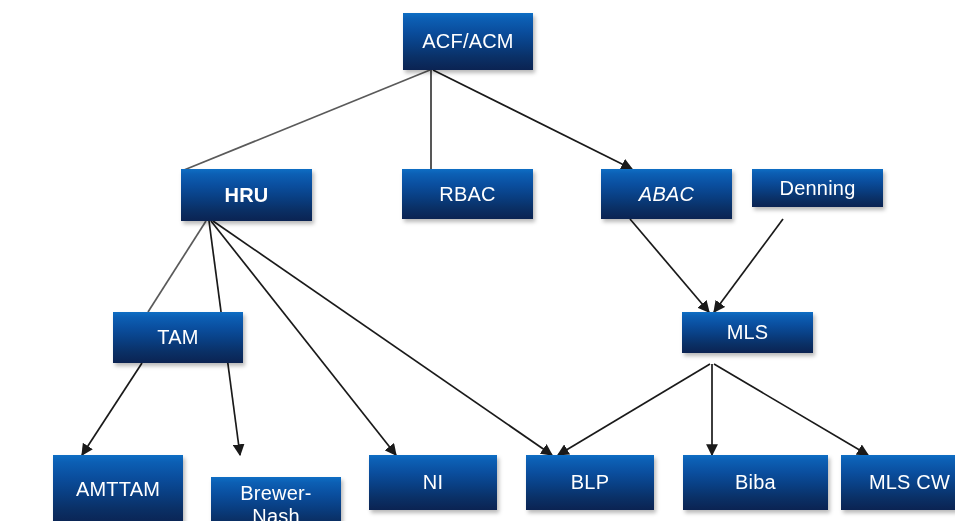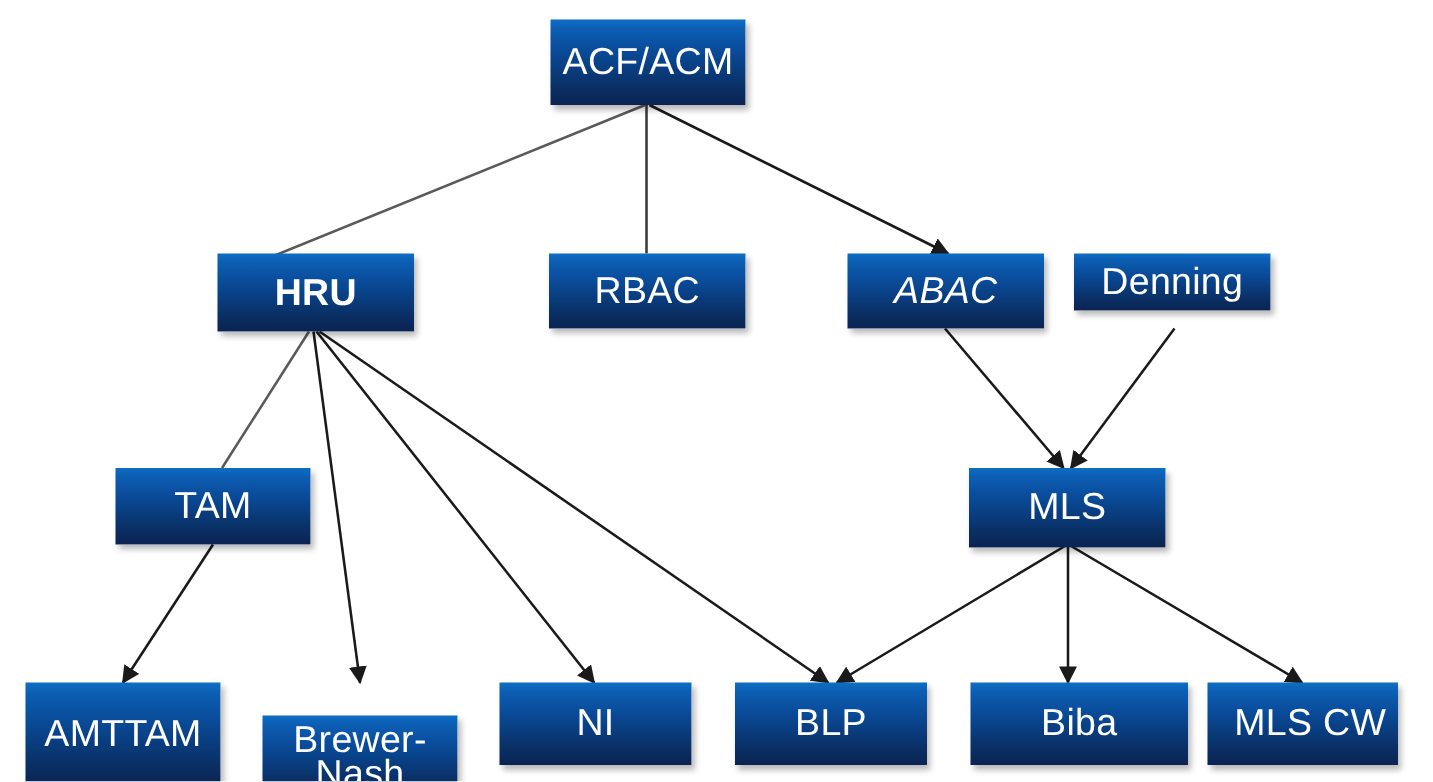--- a/index.html
+++ b/index.html
@@ -27,34 +27,35 @@
   }
   .node {
     position: absolute;
     box-sizing: border-box;
     display: flex;
     align-items: center;
     justify-content: center;
     text-align: center;
     color: #ffffff;
     font-family: "Liberation Sans", sans-serif;
-    font-size: 25px;
+    font-size: 20px;
     line-height: 23px;
     letter-spacing: 0.2px;
     background: linear-gradient(to bottom,
         #0e6ec4 0%,
         #0c5fb4 10%,
         #0a4e9e 32%,
         #093f83 55%,
         #0a3066 78%,
         #0b2352 100%);
     box-shadow: 2px 3px 4px rgba(0,0,0,0.28);
     border: 0;
     white-space: pre-line;
     padding: 0 4px;
+    margin-left: 36px;
   }
   .node-label {
     display: block;
     width: 100%;
   }
 </style>
 </head>
 <body>
 
 <div id="diagram-canvas">
@@ -85,21 +86,21 @@
       </g>
   </svg>
 
   <div id="node-group">
       <div class="node" style="left: 367px; top: 13px; width: 130px; height: 57px;"><span class="node-label">ACF/ACM</span></div>
       <div class="node" style="left: 145px; top: 169px; width: 131px; height: 52px; font-weight: bold;"><span class="node-label">HRU</span></div>
       <div class="node" style="left: 366px; top: 169px; width: 131px; height: 50px;"><span class="node-label">RBAC</span></div>
       <div class="node" style="left: 565px; top: 169px; width: 131px; height: 50px; font-style: italic;"><span class="node-label">ABAC</span></div>
       <div class="node" style="left: 716px; top: 169px; width: 131px; height: 38px;"><span class="node-label">Denning</span></div>
       <div class="node" style="left: 77px; top: 312px; width: 130px; height: 51px;"><span class="node-label">TAM</span></div>
-      <div class="node" style="left: 646px; top: 312px; width: 131px; height: 53px;"><span class="node-label">MLS</span></div>
+      <div class="node" style="left: 646px; top: 312px; width: 131px; height: 41px;"><span class="node-label">MLS</span></div>
       <div class="node" style="left: 17px; top: 455px; width: 130px; height: 69px;"><span class="node-label">AMTTAM</span></div>
       <div class="node" style="left: 175px; top: 477px; width: 130px; height: 55px;"><span class="node-label">Brewer-
 Nash</span></div>
       <div class="node" style="left: 333px; top: 455px; width: 128px; height: 55px;"><span class="node-label">NI</span></div>
       <div class="node" style="left: 490px; top: 455px; width: 128px; height: 55px;"><span class="node-label">BLP</span></div>
       <div class="node" style="left: 647px; top: 455px; width: 145px; height: 55px;"><span class="node-label">Biba</span></div>
       <div class="node" style="left: 805px; top: 455px; width: 127px; height: 55px; padding-left: 14px;"><span class="node-label">MLS CW</span></div>
     </div>
 
 </div>

